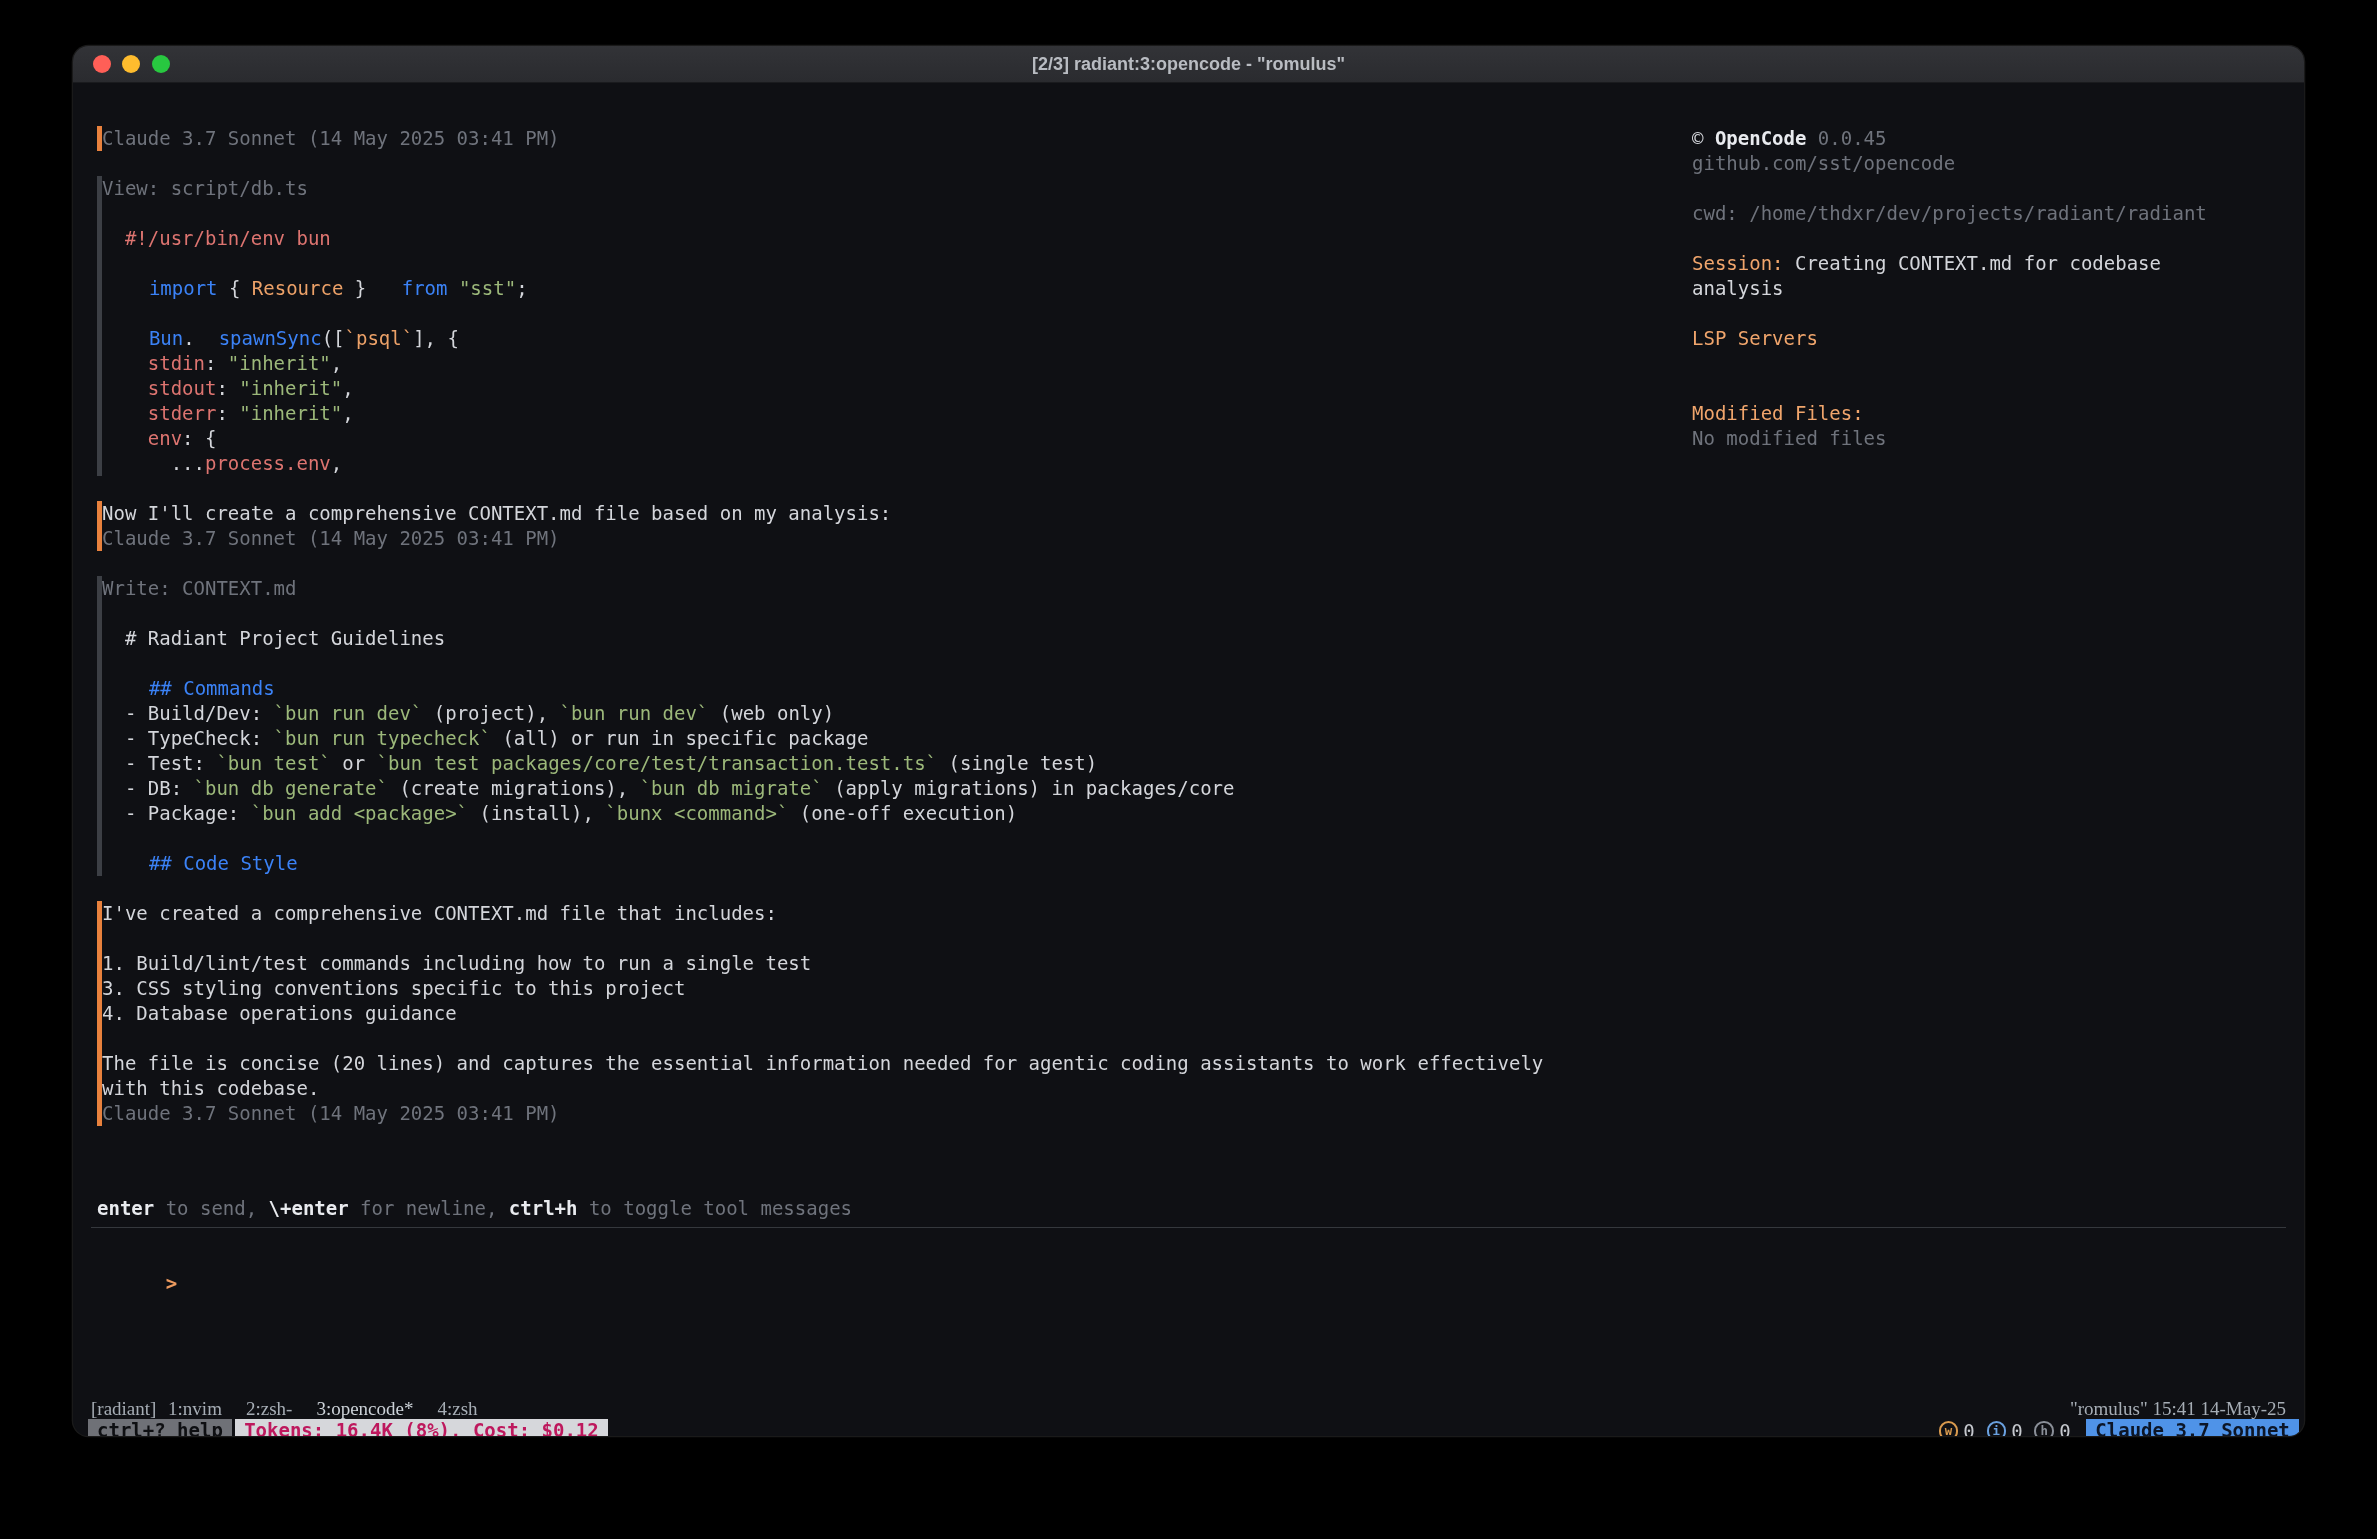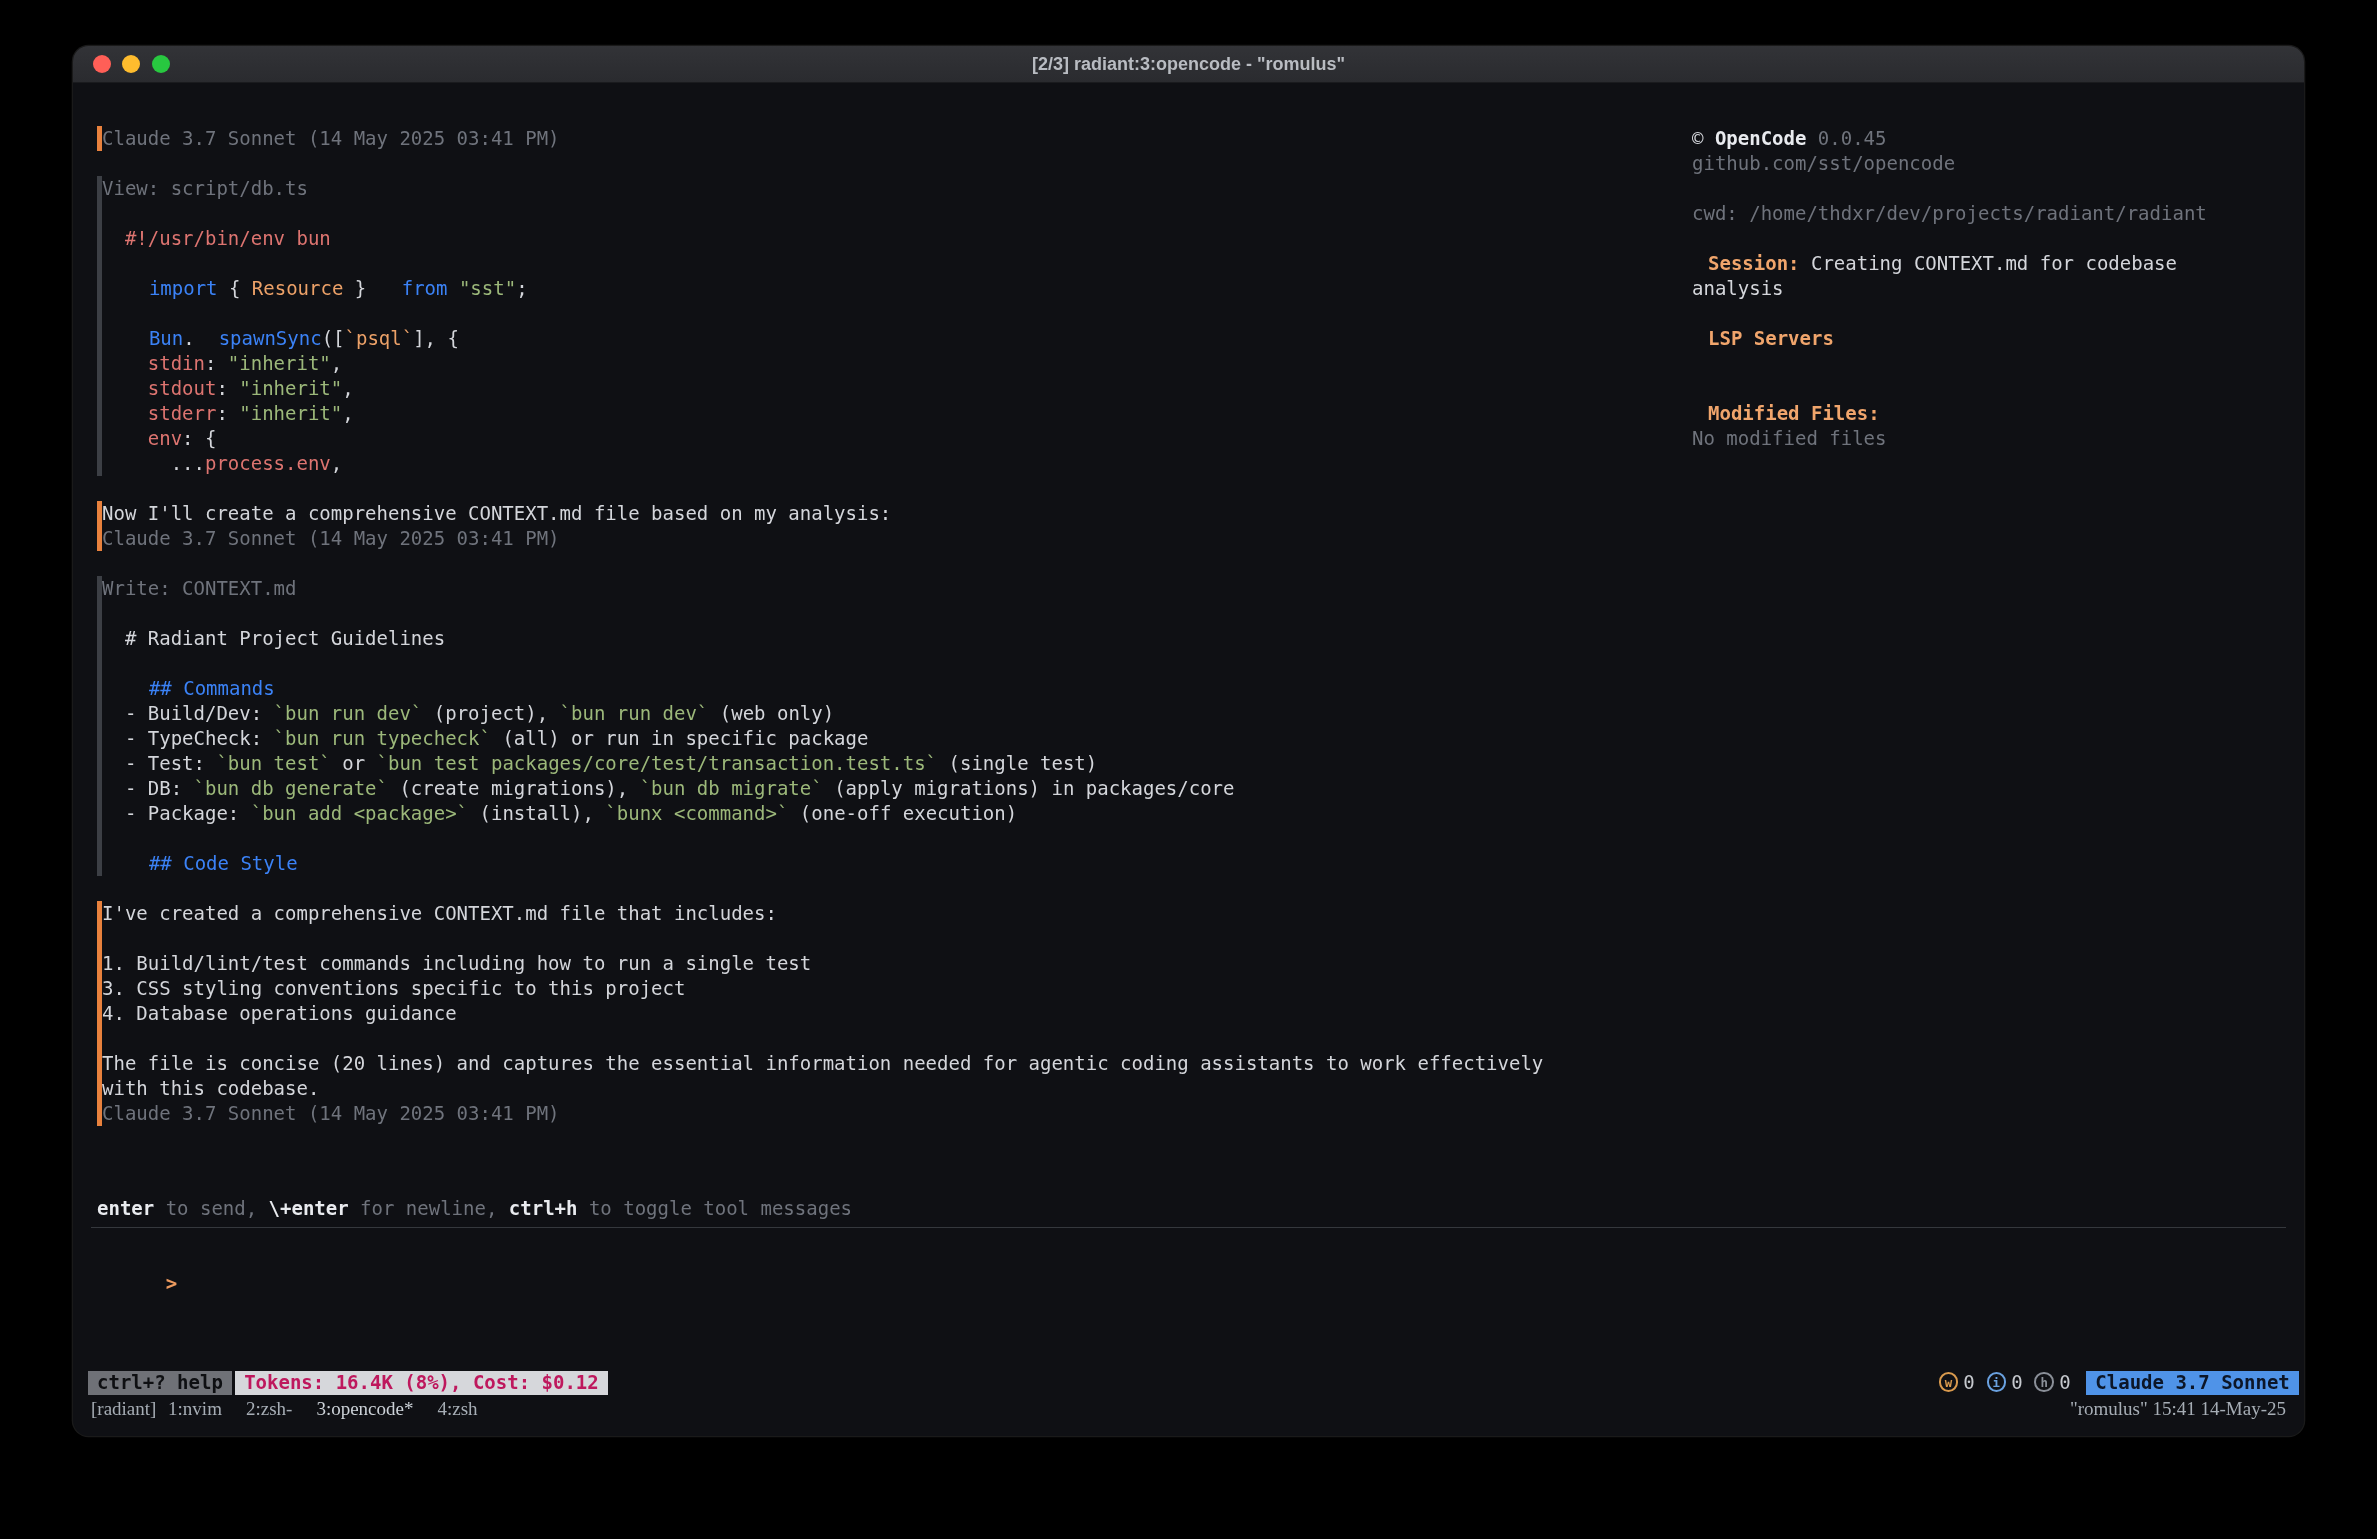--- a/index.html
+++ b/index.html
@@ -47,31 +47,31 @@
 
   .sidebar { position: absolute; left: 1619px; top: 43px; }
 
   .tok-fg        { color: #d4d6db; }
   .tok-dim       { color: #6f737c; }
   .tok-orange    { color: #eca168; }
   .tok-blue      { color: #3b82f6; margin-left: 24px; }
   .tok-green     { color: #9cb87a; }
   .tok-red       { color: #dd7470; }
   .tok-boldfg    { color: #e9ebef; font-weight: bold; }
-  .tok-boldorange{ color: #f0a56c; font-weight: bold; margin-left: 16px; }
+  .tok-boldorange{ color: #f0a56c; font-weight: normal; }
 
   .hint { position: absolute; left: 24px; top: 1113px; height: 25px; line-height: 25px; font-size: 19px; white-space: pre; }
   .divider { position: absolute; left: 18px; right: 18px; top: 1144px; border-top: 1.3px solid #35383d; }
   .promptline { position: absolute; left: 24px; top: 1163px; height: 25px; line-height: 25px; font-size: 19px; white-space: pre; }
   .prompt-caret { color: #ec9a5f; font-weight: bold; }
   .prompt-input { display: inline-block; width: 1305px; height: 25px; }
 
   .statusbar {
-    position: absolute; left: 15px; right: 5.2px; top: 1288px; height: 23.5px;
-    display: flex; align-items: flex-start; font-size: 19px;
+    position: absolute; left: 15px; right: 5.2px; top: 1336px; height: 23.5px;
+    display: flex; align-items: center; font-size: 19px;
   }
   .badge { height: 23.5px; line-height: 23.5px; padding: 0 9px; font-weight: bold; white-space: pre; }
   .badge.help   { background: #6f7177; color: #0e0f12; margin-right: 3.3px; }
   .badge.tokens { background: #d6d7db; color: #be185d; }
   .badge.model  { background: #4f93e8; color: #0c1628; }
   .spacer { flex: 1; }
 
   .diags { display: flex; align-items: center; margin-right: 15.7px; }
   .diag { display: flex; align-items: center; margin-left: 11.7px; }
   .diag-circle {

